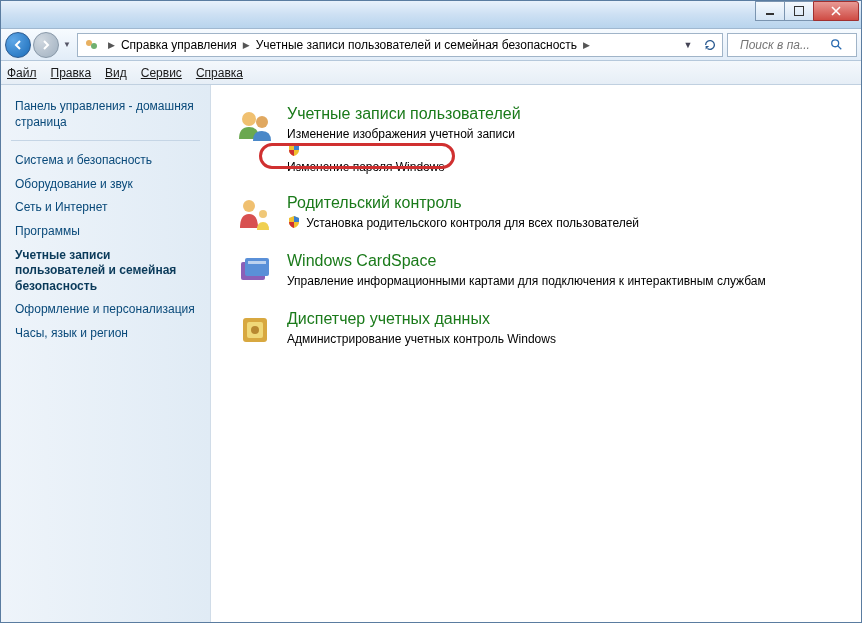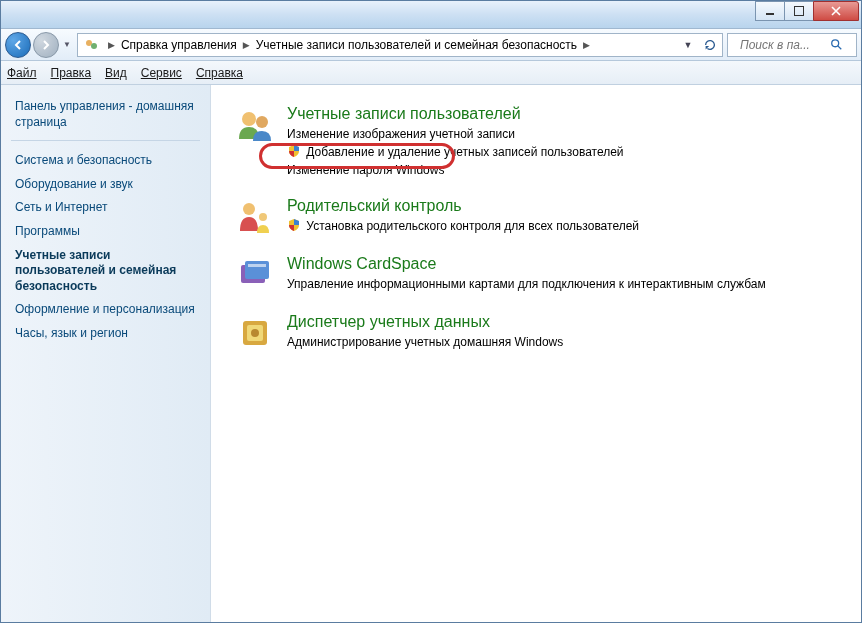--- a/index.html
+++ b/index.html
@@ -154,21 +154,21 @@
         </div>
         <div class="cat-body">
           <div class="cat-title">Учетные записи пользователей</div>
           <div>
             <span class="cat-link">Изменение изображения учетной записи</span><br>
             <span class="shield"><svg viewBox="0 0 14 14">
                   <path d="M7 1 L12 3 L12 7 Q12 11 7 13 Q2 11 2 7 L2 3 Z" fill="#f0c030"></path>
                   <path d="M7 1 L12 3 L12 7 L7 7 Z" fill="#3a80d0"></path>
                   <path d="M7 7 L7 13 Q2 11 2 7 Z" fill="#d03030"></path>
                 </svg></span>
-            <span class="cat-link">Добавление и удаление учетных записей пользователей</span><br>
+            <br>
             <span class="cat-link">Изменение пароля Windows</span>
           </div>
         </div>
       </div>
 
       <div class="cat">
         <div class="cat-icon">
           <svg viewBox="0 0 40 40" width="40" height="40">
               <circle cx="14" cy="12" r="6" fill="#f0c070"></circle>
               <path d="M5 34 Q5 20 14 20 Q23 20 23 34 Z" fill="#d85050"></path>
@@ -209,21 +209,21 @@
         <div class="cat-icon">
           <svg viewBox="0 0 40 40" width="40" height="40">
               <rect x="8" y="8" width="24" height="24" rx="3" fill="#d8a840"></rect>
               <rect x="12" y="12" width="16" height="16" rx="2" fill="#f0d878"></rect>
               <circle cx="20" cy="20" r="4" fill="#b88830"></circle>
             </svg>
         </div>
         <div class="cat-body">
           <div class="cat-title">Диспетчер учетных данных</div>
           <div>
-            <span class="cat-link">Администрирование учетных домашняя Windows</span>
+            <span class="cat-link">Администрирование учетных контроль Windows</span>
           </div>
         </div>
       </div>
 
       <div class="highlight-circle" style="left:48px; top:58px; width:196px; height:26px;"></div>
 
     </div>
 
   </div>
 

